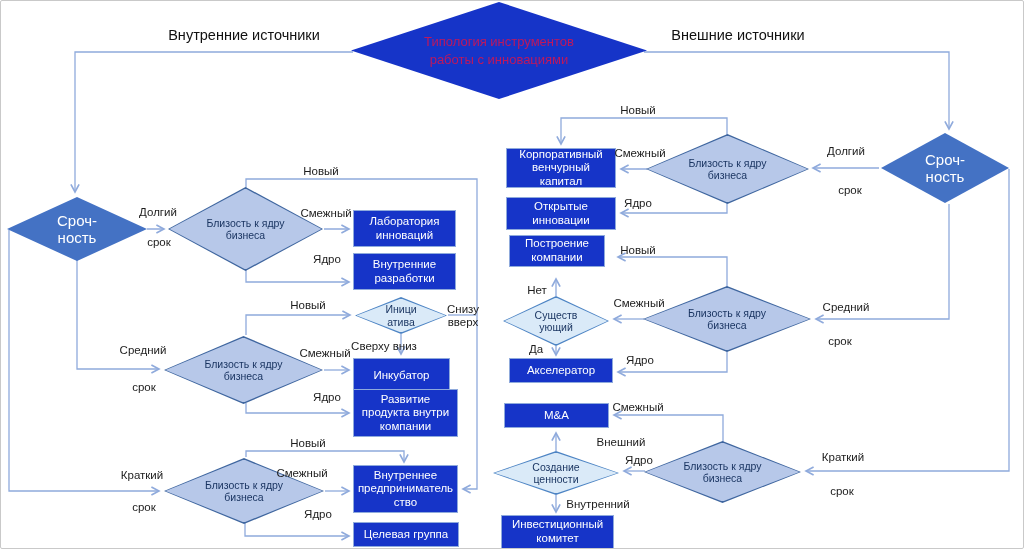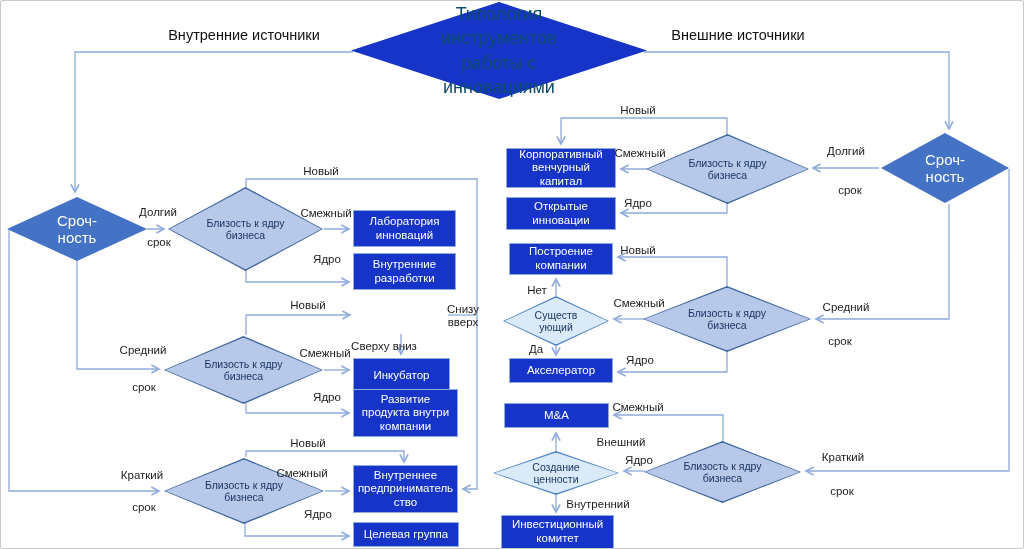--- a/index.html
+++ b/index.html
@@ -60,21 +60,21 @@
       <polyline points="555,345 555,354" marker-end="url(#arr)"></polyline>
       <polyline points="722,441 722,414 613,414" marker-end="url(#arr)"></polyline>
       <polyline points="644,470 623,470" marker-end="url(#arr)"></polyline>
       <polyline points="555,450 555,432" marker-end="url(#arr)"></polyline>
       <polyline points="555,494 555,511" marker-end="url(#arr)"></polyline>
     </g>
   </svg>
 
   <div class="diamond" style="left:350px;top:1px;width:296px;height:97px">
     <div class="d-shape" style="background:var(--box_fill)"></div>
-    <span class="d-text wrap" style="color:#0c4a6e;font-size:18px;line-height:1.35;padding:0 68px">Типология инструментов работы с инновациями</span>
+    <span class="d-text wrap" style="color:#be185d;font-size:13px;line-height:1.35;padding:0 68px">Типология инструментов работы с инновациями</span>
   </div>
 
   <span class="elabel section-label" style="left:243px;top:35px">Внутренние источники</span>
   <span class="elabel section-label" style="left:737px;top:35px">Внешние источники</span>
 
   <div class="diamond" style="left:6px;top:196px;width:140px;height:64px">
     <div class="d-shape" style="background:var(--urgency_fill)"></div>
     <span class="d-text" style="color:#fff;font-size:15px">Сроч-
 ность</span>
   </div>
@@ -110,20 +110,26 @@
     <div class="d-shape" style="background:var(--prox_border)"></div>
     <div class="d-fill" style="background:var(--prox_fill)"></div>
     <span class="d-text wrap" style="padding:0 42px">Близость к ядру бизнеса</span>
   </div>
   <div class="diamond" style="left:643px;top:440px;width:157px;height:62px">
     <div class="d-shape" style="background:var(--prox_border)"></div>
     <div class="d-fill" style="background:var(--prox_fill)"></div>
     <span class="d-text wrap" style="padding:0 38px">Близость к ядру бизнеса</span>
   </div>
 
+  <div class="diamond" style="left:354px;top:296px;width:92px;height:37px">
+    <div class="d-shape" style="background:var(--light_border)"></div>
+    <div class="d-fill" style="background:var(--light_fill)"></div>
+    <span class="d-text">Иници
+атива</span>
+  </div>
   <div class="diamond" style="left:502px;top:295px;width:106px;height:50px">
     <div class="d-shape" style="background:var(--light_border)"></div>
     <div class="d-fill" style="background:var(--light_fill)"></div>
     <span class="d-text">Существ
 ующий</span>
   </div>
   <div class="diamond" style="left:492px;top:450px;width:126px;height:44px">
     <div class="d-shape" style="background:var(--light_border)"></div>
     <div class="d-fill" style="background:var(--light_fill)"></div>
     <span class="d-text wrap" style="padding:0 28px">Создание ценности</span>
@@ -131,21 +137,21 @@
 
   <div class="box" style="left:352px;top:209px;width:103px;height:37px">Лаборатория инноваций</div>
   <div class="box" style="left:352px;top:252px;width:103px;height:37px">Внутренние разработки</div>
   <div class="box" style="left:352px;top:357px;width:97px;height:36px">Инкубатор</div>
   <div class="box" style="left:352px;top:388px;width:105px;height:48px">Развитие продукта внутри компании</div>
   <div class="box" style="left:352px;top:464px;width:105px;height:48px">Внутреннее предпринимательство</div>
   <div class="box" style="left:352px;top:521px;width:106px;height:25px">Целевая группа</div>
 
   <div class="box" style="left:505px;top:147px;width:110px;height:40px">Корпоративный венчурный капитал</div>
   <div class="box" style="left:505px;top:196px;width:110px;height:33px">Открытые инновации</div>
-  <div class="box" style="left:508px;top:242px;width:104px;height:32px">Построение компании</div>
+  <div class="box" style="left:508px;top:234px;width:96px;height:32px">Построение компании</div>
   <div class="box" style="left:508px;top:357px;width:104px;height:25px">Акселератор</div>
   <div class="box" style="left:503px;top:402px;width:105px;height:25px">M&amp;A</div>
   <div class="box" style="left:500px;top:514px;width:113px;height:34px">Инвестиционный комитет</div>
 
   <span class="elabel" style="left:157px;top:211px">Долгий</span>
   <span class="elabel" style="left:158px;top:241px">срок</span>
   <span class="elabel" style="left:142px;top:349px">Средний</span>
   <span class="elabel" style="left:143px;top:386px">срок</span>
   <span class="elabel" style="left:141px;top:474px">Краткий</span>
   <span class="elabel" style="left:143px;top:506px">срок</span>

